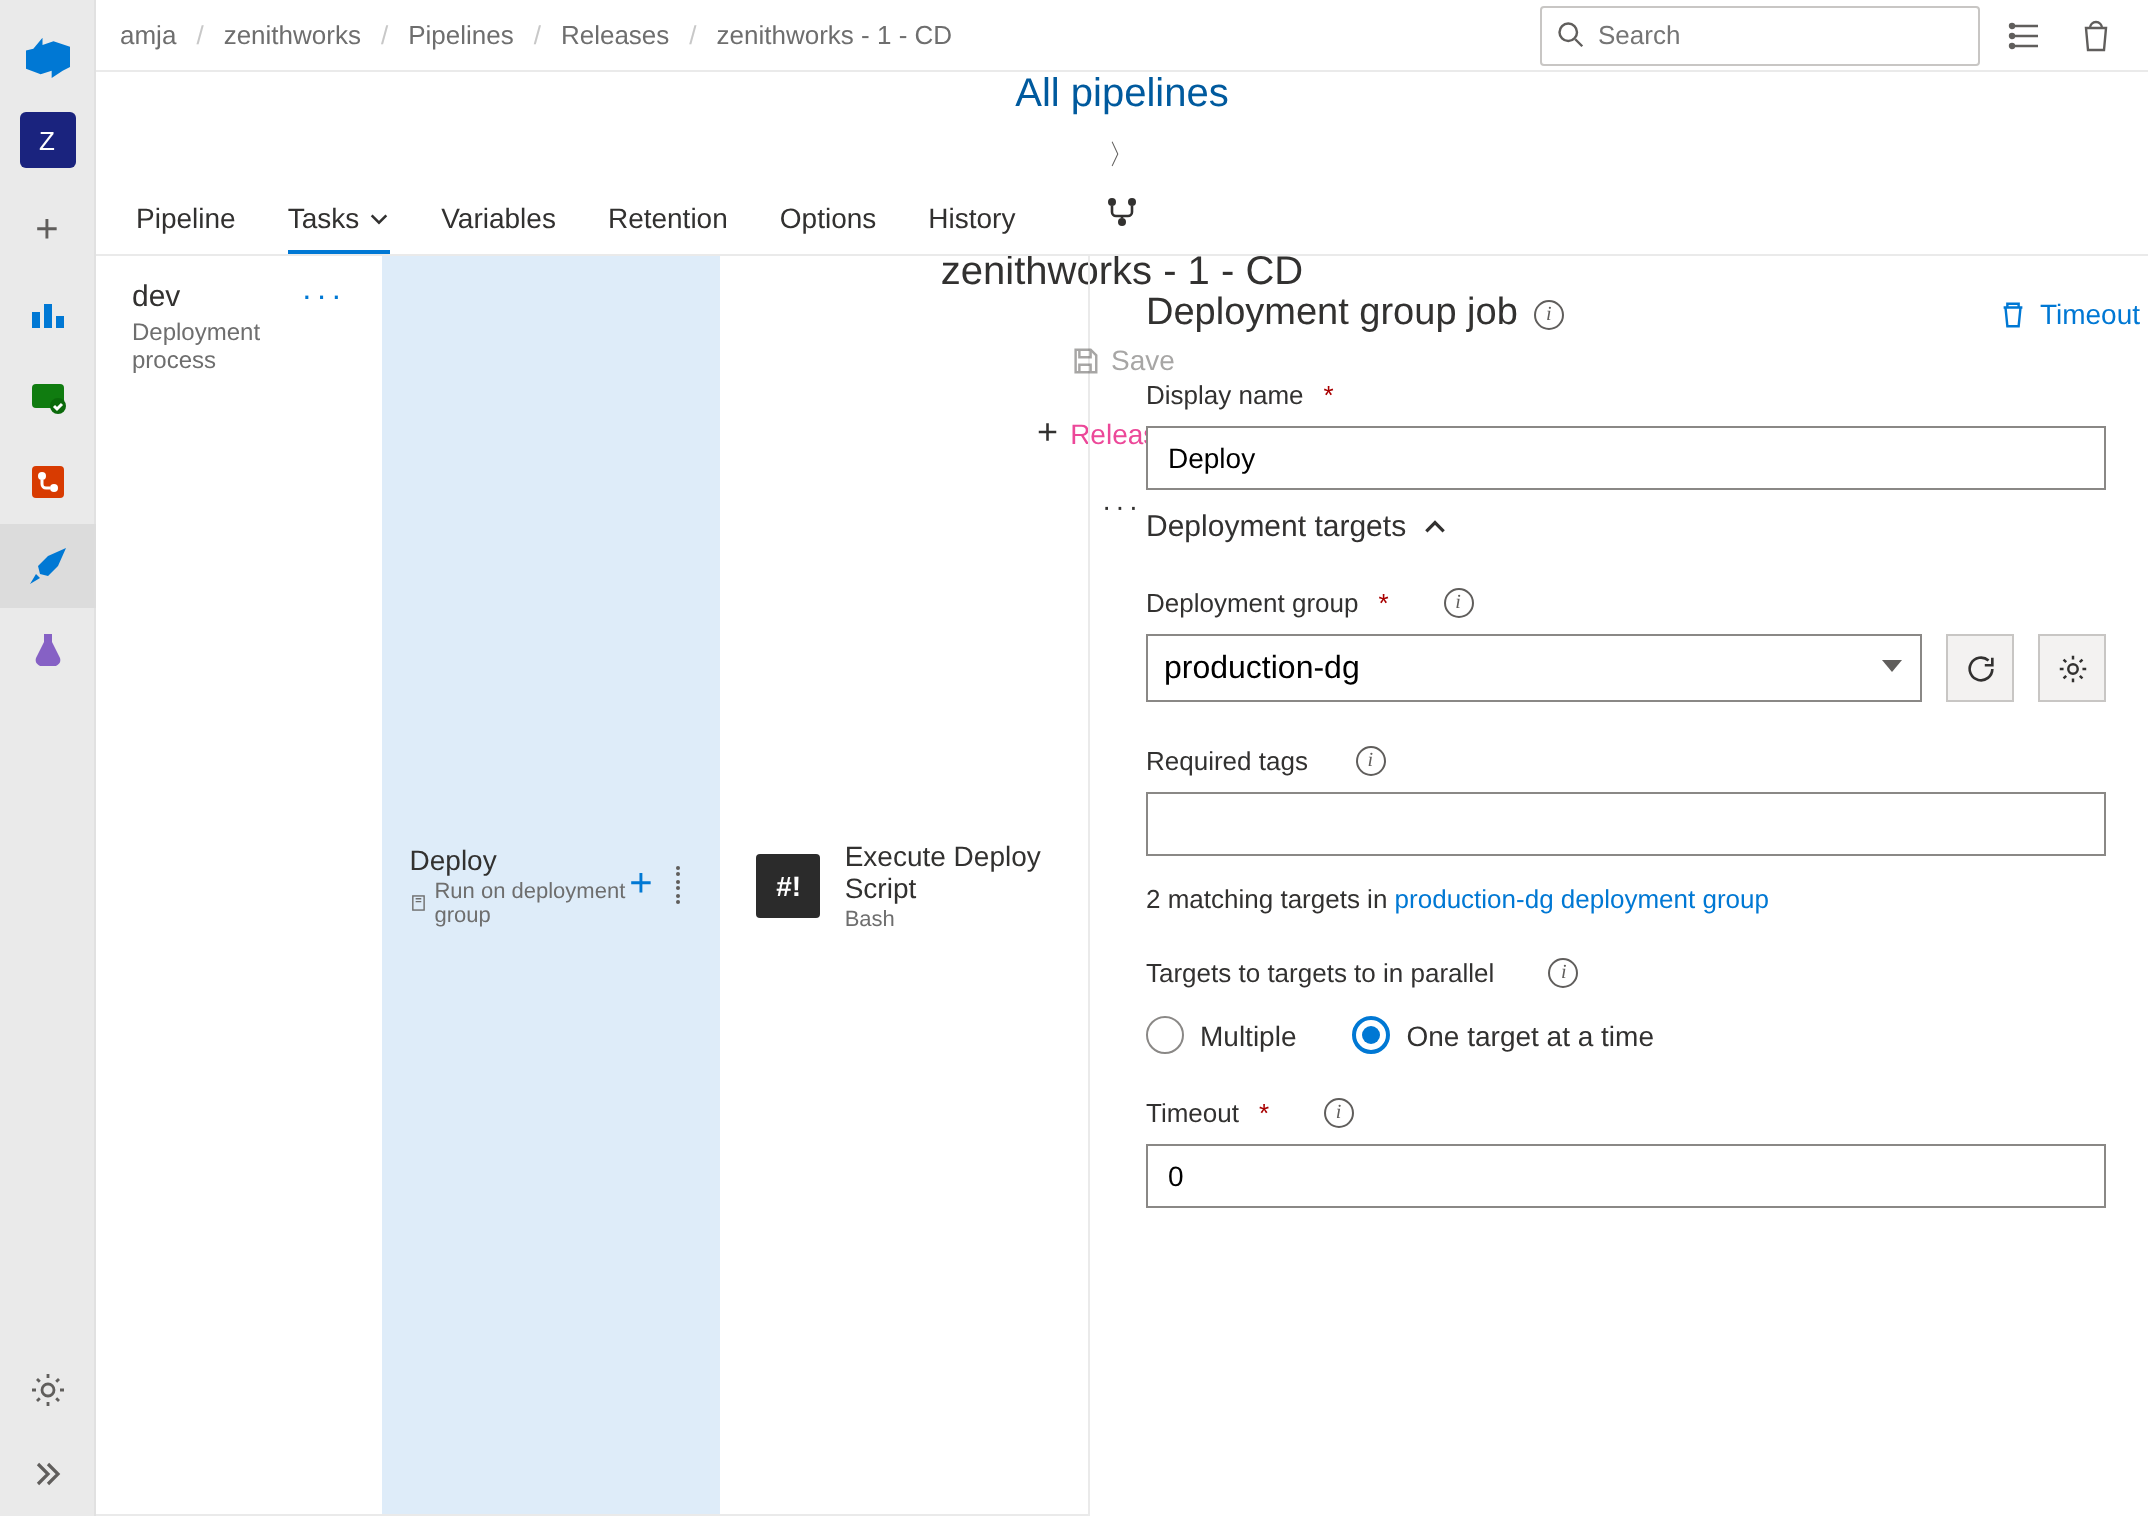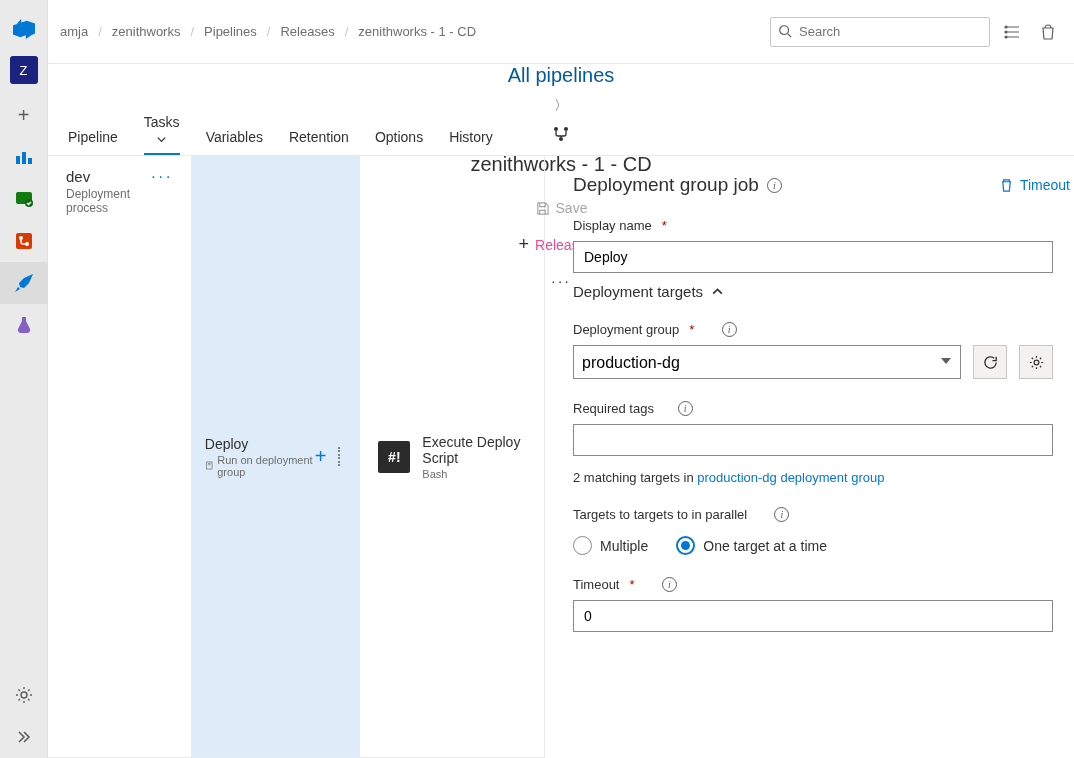--- a/index.html
+++ b/index.html
@@ -5,39 +5,39 @@
 * { box-sizing: border-box; margin: 0; padding: 0; font-family: "Segoe UI", Arial, sans-serif; }
 body { display: flex; width: 1074px; height: 758px; background: #fff; color: #323130; overflow: hidden; }
 .leftrail { width: 48px; background: #eaeaea; display: flex; flex-direction: column; align-items: center; padding-top: 8px; border-right: 1px solid #e1e1e1; }
 .leftrail .logo { width: 24px; height: 24px; margin: 8px 0 16px 0; display:flex; align-items:center; justify-content:center; }
 .leftrail .proj { width: 28px; height: 28px; background: #1a237e; border-radius: 3px; color:#fff; display:flex; align-items:center; justify-content:center; font-size:13px; font-weight:500; margin-bottom:10px;}
 .leftrail .railicon { width: 48px; height: 42px; display:flex; align-items:center; justify-content:center; cursor:pointer; }
 .leftrail .railicon.selected { background:#dcdcdc; }
 .leftrail .railicon.add { color:#605e5c; font-size:20px; font-weight:300; }
 .leftrail .spacer { flex:1; }
 .main { flex:1; display:flex; flex-direction:column; }
-.topbar { height:64px; display:flex; align-items:center; padding:17px 12px; border-bottom:1px solid #eaeaea; gap:8px; }
+.topbar { height:36px; display:flex; align-items:center; padding:17px 12px; border-bottom:1px solid #eaeaea; gap:8px; }
 .crumbs { display:flex; align-items:center; gap:10px; color:#6e6e6e; font-size:13px; }
 .crumbs span { cursor:pointer; }
 .crumbs .sep { color:#c8c8c8; }
 .topbar .grow { flex:1; }
 .search { position:relative; width:220px; }
 .search input { width:100%; height:30px; border:1px solid #c8c6c4; border-radius:2px; padding:0 8px 0 28px; font-size:13px; }
 .search .sicon { position:absolute; left:8px; top:7px; color:#605e5c; }
 .topicon { width:28px; height:28px; display:flex; align-items:center; justify-content:center; color:#605e5c; cursor:pointer; }
 .titlebar { height:52px; display:flex; align-items:center; padding:0 3px; gap:10px;flex-direction:column; }
 .titlebar .crumb-link { color:#005a9e; font-size:20px; cursor:pointer; }
 .titlebar .chev { color:#605e5c; font-size:14px; }
 .titlebar .pname { font-size:20px; color:#323130; }
 .titlebar .grow { flex:1; }
 .titlebar .action { display:flex; align-items:center; gap:6px; font-size:14px; color:#605e5c; cursor:pointer; padding:4px 6px; }
 .titlebar .action.disabled { opacity:.55; }
 .tabs { height:40px; display:flex; align-items:flex-end; padding:0 20px; gap:26px; border-bottom:1px solid #eaeaea; }
 .tabs .tab { font-size:14px; color:#323130; padding-bottom:10px; cursor:pointer; display:flex; align-items:center; gap:4px; }
-.tabs .tab.active { border-bottom:2px solid #0078d4; padding-bottom:8px;flex-direction:column; }
+.tabs .tab.active { border-bottom:2px solid #0078d4; padding-bottom:8px; }
 .content { flex:1; display:flex; overflow:hidden; }
 .leftpane { width:497px; border-right:1px solid #eaeaea; display:flex; flex-direction:row; }
 .stagehdr { padding:12px 18px 10px 18px; border-bottom:1px solid #eaeaea; display:flex; align-items:flex-start; }
 .stagehdr .txt { flex:1; }
 .stagehdr .title { font-size:15px; color:#323130; }
 .stagehdr .sub { font-size:12px; color:#6e6e6e; margin-top:2px; }
 .stagehdr .dots { color:#0078d4; font-size:16px; cursor:pointer; letter-spacing:2px; }
 .taskitem { display:flex; align-items:center; padding:10px 18px; border-bottom:1px solid #eaeaea; cursor:pointer; }
 .taskitem.selected { background:#deecf9; }
 .taskitem.selsub { padding-left:14px; }

